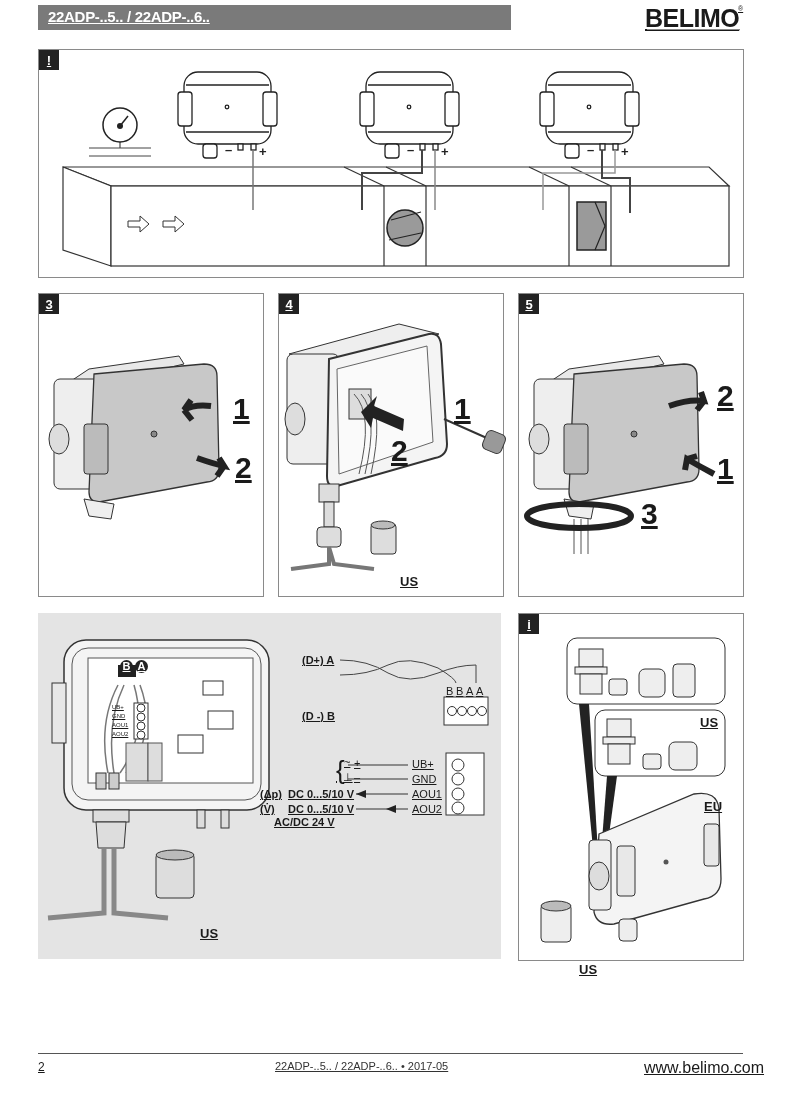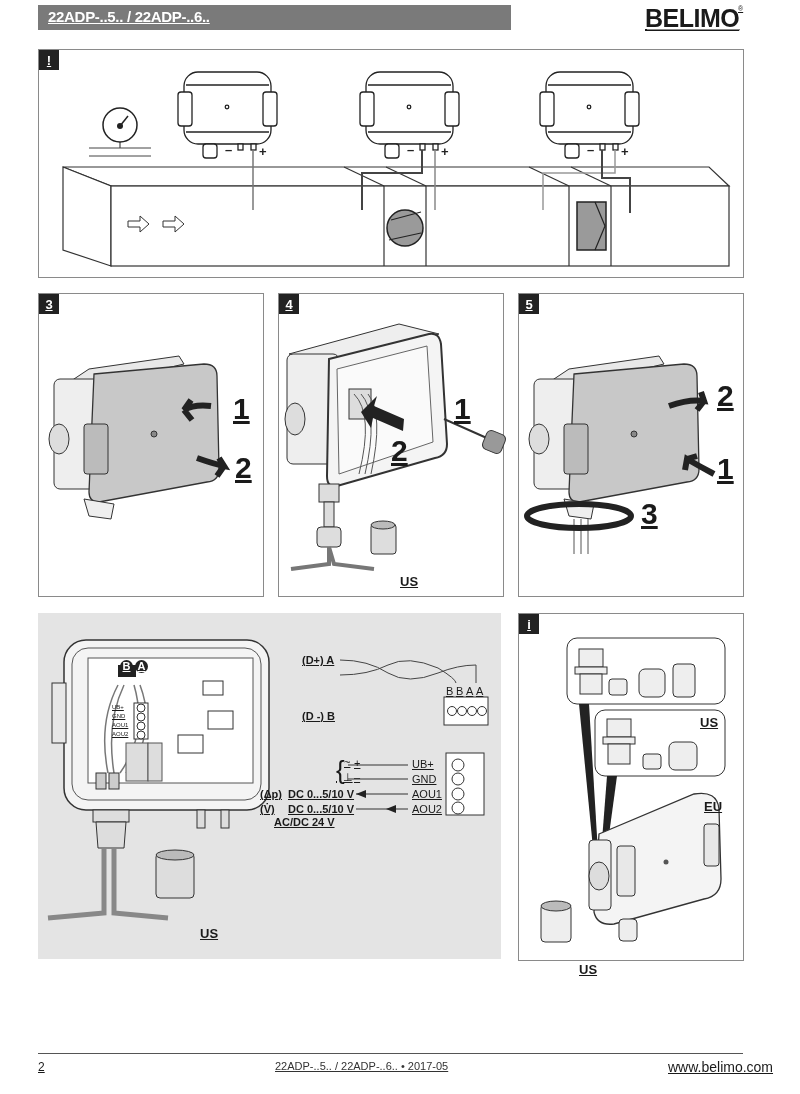--- a/index.html
+++ b/index.html
@@ -14,21 +14,21 @@
   .panel.gray{background:#e4e4e4;border:none;}
   .badge{width:20px;height:20px;background:#222;color:#fff;font-weight:bold;font-size:13px;display:flex;align-items:center;justify-content:center;}
   .step-num{font-size:30px;font-weight:bold;color:#1a1a1a;}
   .lbl{font-size:13px;font-weight:bold;margin-top:32px;}
   .wlbl{font-size:11px;font-weight:bold;}
   .term{font-size:11px;}
   svg{position:absolute;overflow:visible;}
   .footer-line{left:38px;top:1053px;width:705px;height:1px;background:#555;}
   .footer-page{left:38px;top:1060px;font-size:12px;}
   .footer-center{left:275px;top:1060px;font-size:11px;color:#333;}
-  .footer-right{left:644px;top:1059px;font-size:14px;margin-left:24px;}
+  .footer-right{left:644px;top:1059px;font-size:16px;}
 </style>
 </head>
 <body>
 
 <div class="abs header-bar"></div>
 <div class="abs header-title">22ADP-..5.. / 22ADP-..6..</div>
 <div class="abs logo">BELIMO</div>
 <div class="abs logo-reg">®</div>
 <div class="abs logo-line"></div>
 

